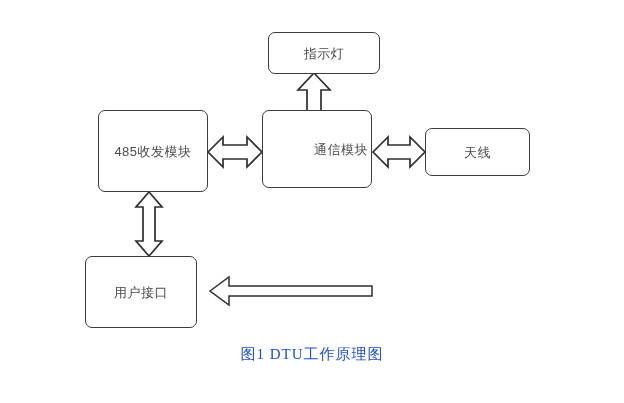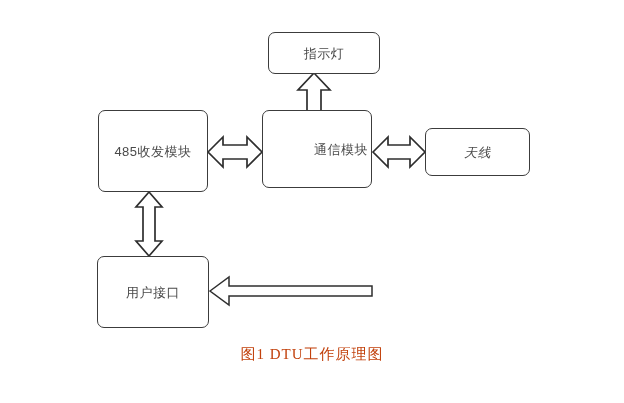--- a/index.html
+++ b/index.html
@@ -40,22 +40,22 @@
   }
 
   .box-label {
     display: block;
   }
 
   
   #box-indicator   { left: 268px; top: 32px;  width: 112px; height: 42px; }
   #box-rs485       { left: 98px;  top: 110px; width: 110px; height: 82px; text-align: center; }
   #box-comm        { left: 262px; top: 110px; width: 110px; height: 78px; padding-left: 48px; }
-  #box-antenna     { left: 425px; top: 128px; width: 105px; height: 48px; font-style: italic; }
-  #box-user        { left: 97px;  top: 256px; width: 112px; height: 72px; }
+  #box-antenna     { left: 425px; top: 128px; width: 105px; height: 48px; }
+  #box-user        { left: 85px;  top: 256px; width: 112px; height: 72px; }
   #box-power       { left: 372px; top: 253px; width: 113px; height: 77px; }
 
   
   #arrow-layer {
     position: absolute;
     left: 0;
     top: 0;
     width: 624px;
     height: 403px;
     pointer-events: none;
@@ -80,21 +80,21 @@
     stroke-linejoin: miter;
   }
 
   
   #caption {
     position: absolute;
     left: 0;
     top: 345px;
     width: 624px;
     text-align: center;
-    color: #c2410c;
+    color: #1d4ed8;
     font-family: "Liberation Serif", "DejaVu Serif", serif;
     font-size: 15px;
     letter-spacing: 1px;
     white-space: nowrap;
   }
 </style>
 </head>
 <body>
 
 <div id="canvas">

